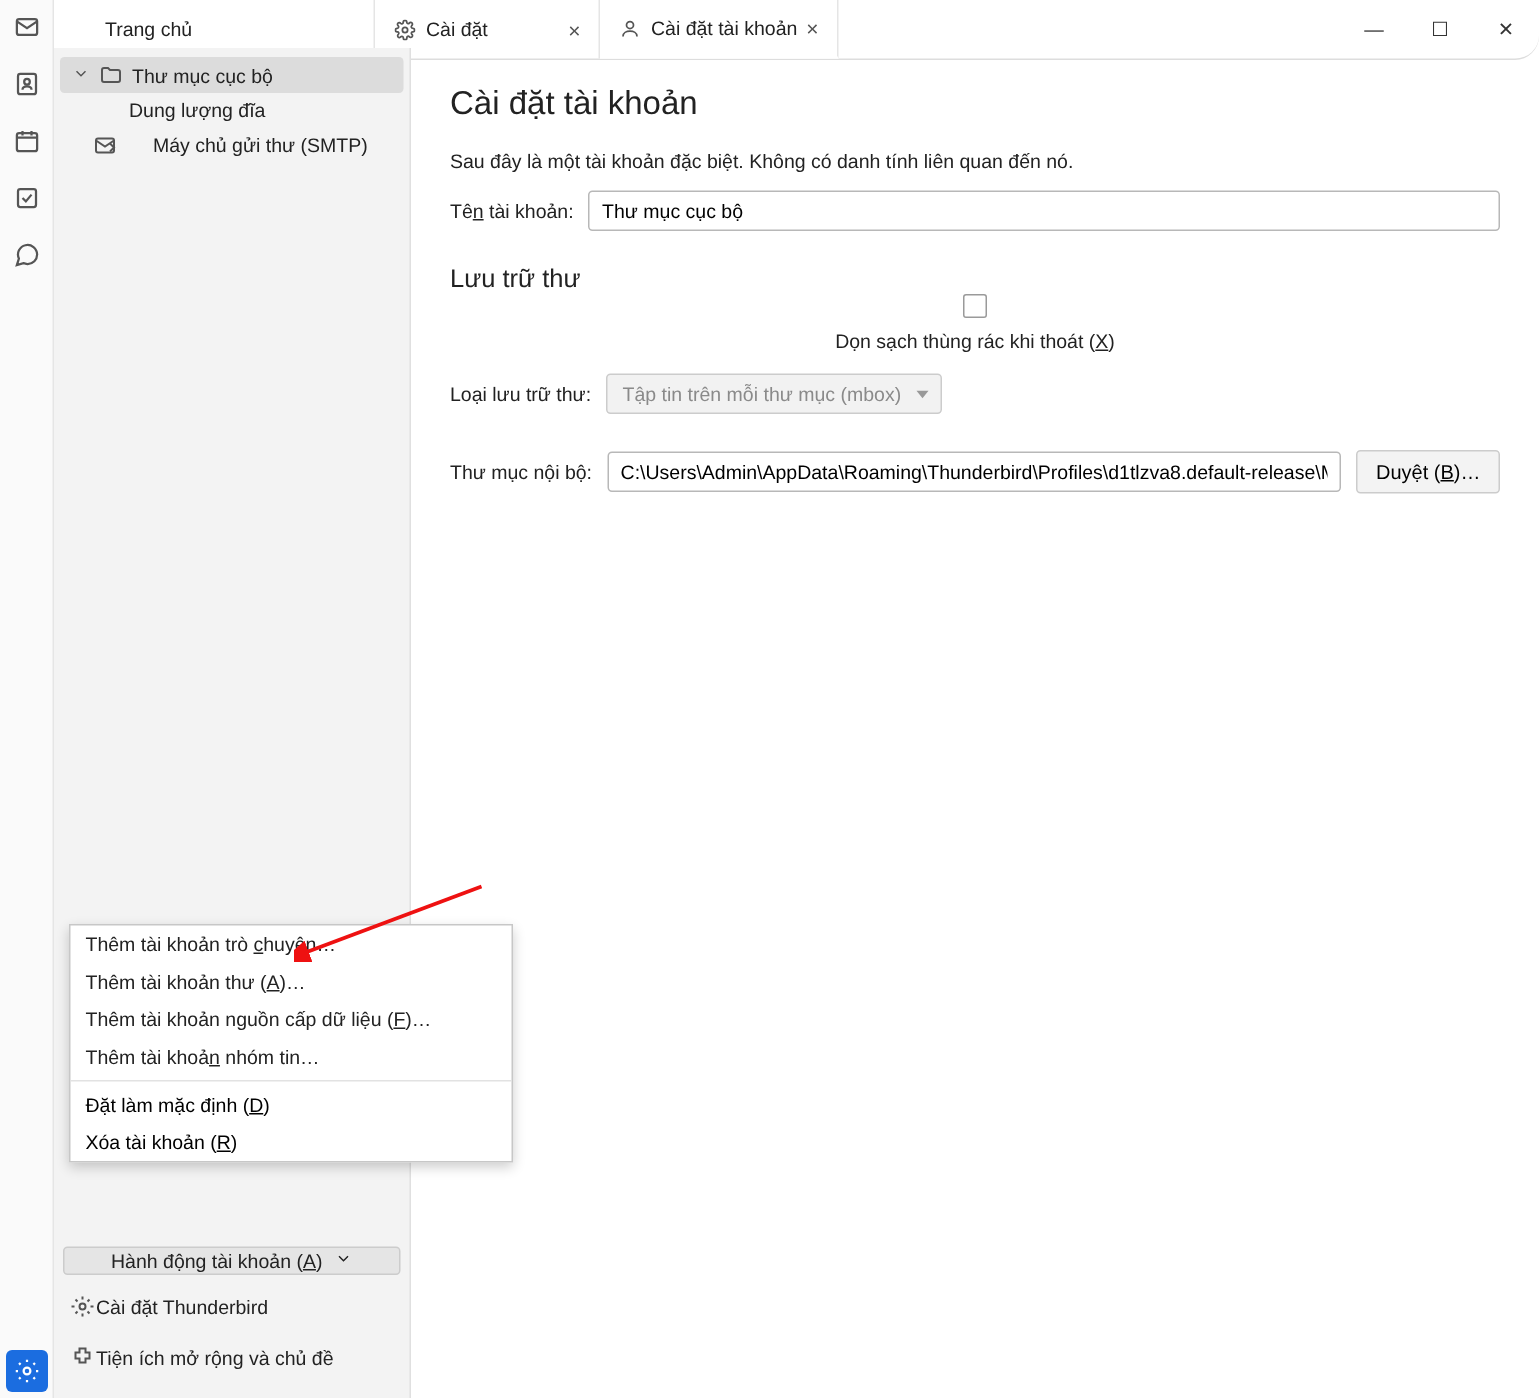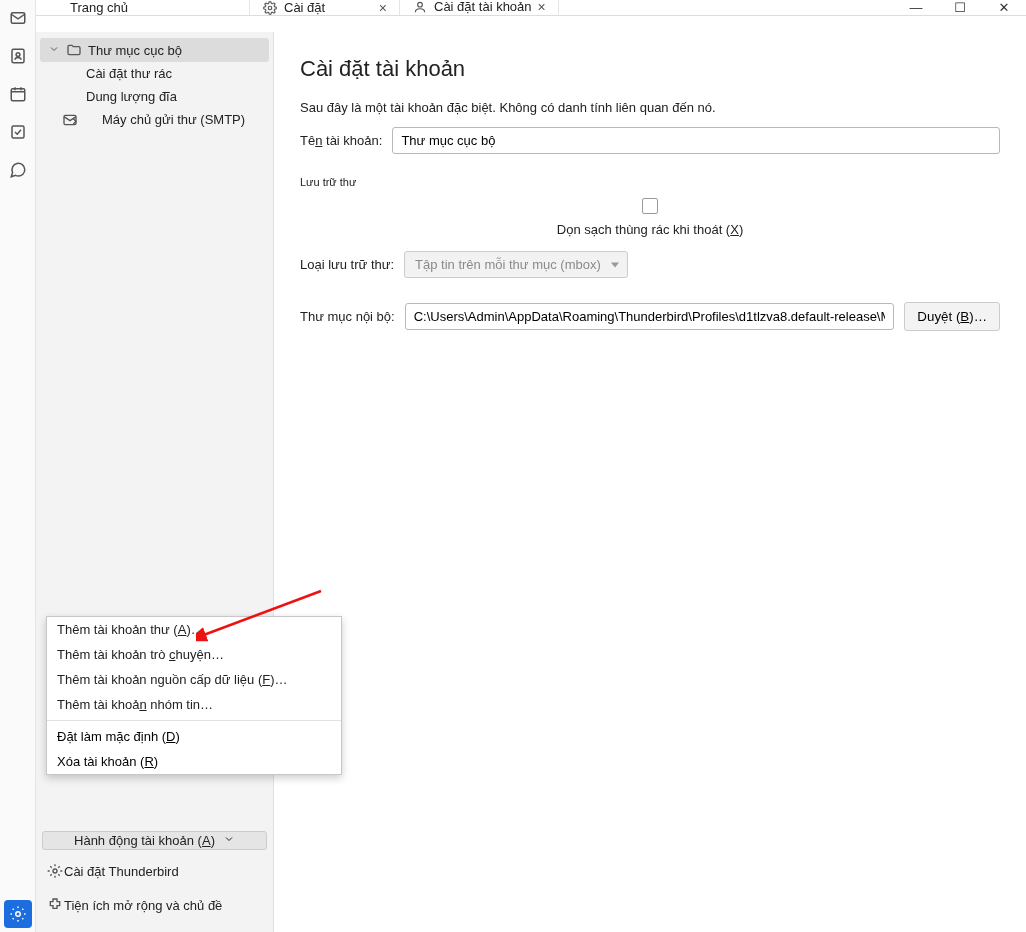--- a/index.html
+++ b/index.html
@@ -8,25 +8,26 @@
   font-size: 13px;
   color: #222;
   background: #fff;
   width: 1026px;
   height: 932px;
   overflow: hidden;
   position: relative;
 }
 
 .tabbar {
-  height: 16px;
+  height: 40px;
   background: #fff;
   display: flex;
   align-items: stretch;
   border-bottom: 1px solid #ddd;
+  border-radius: 16px;
 }
 .tab {
   display: flex;
   align-items: center;
   padding: 0 12px;
   border-right: 1px solid #e5e5e5;
   gap: 6px;
   min-width: 150px;
   position: relative;
   cursor: pointer;
@@ -111,21 +112,21 @@
 .row { display:flex; align-items:center; gap:10px; margin-bottom:10px; }
 .label { white-space:nowrap; }
 .input-text {
   flex:1;
   border:1px solid #b8b8b8;
   border-radius:3px;
   padding:5px 8px;
   font-size:13px;
   background:#fff;
 }
-.section-h { font-size:11px; font-weight:500; margin-top:22px; margin-bottom:10px; }
+.section-h { font-size:17px; font-weight:500; margin-top:22px; }
 .chk-row { display:flex; align-items:center; gap:8px; margin-bottom:14px;flex-direction:column; }
 .chk {
   width:16px; height:16px;
   border:1px solid #9a9a9a;
   border-radius:2px;
   display:inline-block; cursor:pointer;
 }
 .select-dis {
   border:1px solid #ccc;
   border-radius:3px;
@@ -238,21 +239,20 @@
     <div class="tree">
       <div class="tree-item selected">
         <span class="chev"><svg viewBox="0 0 24 24" width="12" height="12" fill="none" stroke="currentColor" stroke-width="2">
               <path d="m6 9 6 6 6-6"></path>
             </svg></span>
         <span class="folder-icon"><svg viewBox="0 0 24 24" width="16" height="16" fill="none" stroke="currentColor" stroke-width="2">
               <path d="M3 7a2 2 0 0 1 2-2h4l2 2h8a2 2 0 0 1 2 2v8a2 2 0 0 1-2 2H5a2 2 0 0 1-2-2z"></path>
             </svg></span>
         <span>Thư mục cục bộ</span>
       </div>
-      <div class="tree-sub"><span>Cài đặt thư rác</span></div>
       <div class="tree-sub"><span>Dung lượng đĩa</span></div>
       <div class="tree-smtp">
         <span class="folder-icon"><svg viewBox="0 0 24 24" width="16" height="16" fill="none" stroke="currentColor" stroke-width="2">
               <rect x="3" y="5" width="18" height="14" rx="2"></rect>
               <path d="m3 7 9 6 9-6"></path>
               <path d="M17 18l4-4-4-4"></path>
             </svg></span>
         <span>Máy chủ gửi thư (SMTP)</span>
       </div>
     </div>
@@ -308,22 +308,22 @@
 
     <div class="row" style="margin-top:24px;">
       <span class="label">Thư mục nội bộ:</span>
       <input class="input-text" type="text" style="max-width: 510px;" value="C:\Users\Admin\AppData\Roaming\Thunderbird\Profiles\d1tlzva8.default-release\M">
       <button class="browse-btn"><span>Duyệt (</span><span class="ul">B</span><span>)…</span></button>
     </div>
   </div>
 </div>
 
 <div class="dropdown">
+  <div class="item"><span>Thêm tài khoản trò </span><span class="ul">c</span><span>huyện…</span></div>
   <div class="item"><span>Thêm tài khoản thư (</span><span class="ul">A</span><span>)…</span></div>
-  <div class="item"><span>Thêm tài khoản trò </span><span class="ul">c</span><span>huyện…</span></div>
   <div class="item"><span>Thêm tài khoản nguồn cấp dữ liệu (</span><span class="ul">F</span><span>)…</span></div>
   <div class="item"><span>Thêm tài khoả</span><span class="ul">n</span><span> nhóm tin…</span></div>
   <div class="sep"></div>
   <div class="item disabled"><span>Đặt làm mặc định (</span><span class="ul">D</span><span>)</span></div>
   <div class="item disabled"><span>Xóa tài khoản (</span><span class="ul">R</span><span>)</span></div>
 </div>
 
 <svg class="arrow-svg">
   <defs>
       <marker id="ah" markerWidth="10" markerHeight="10" refX="2" refY="3" orient="auto">

